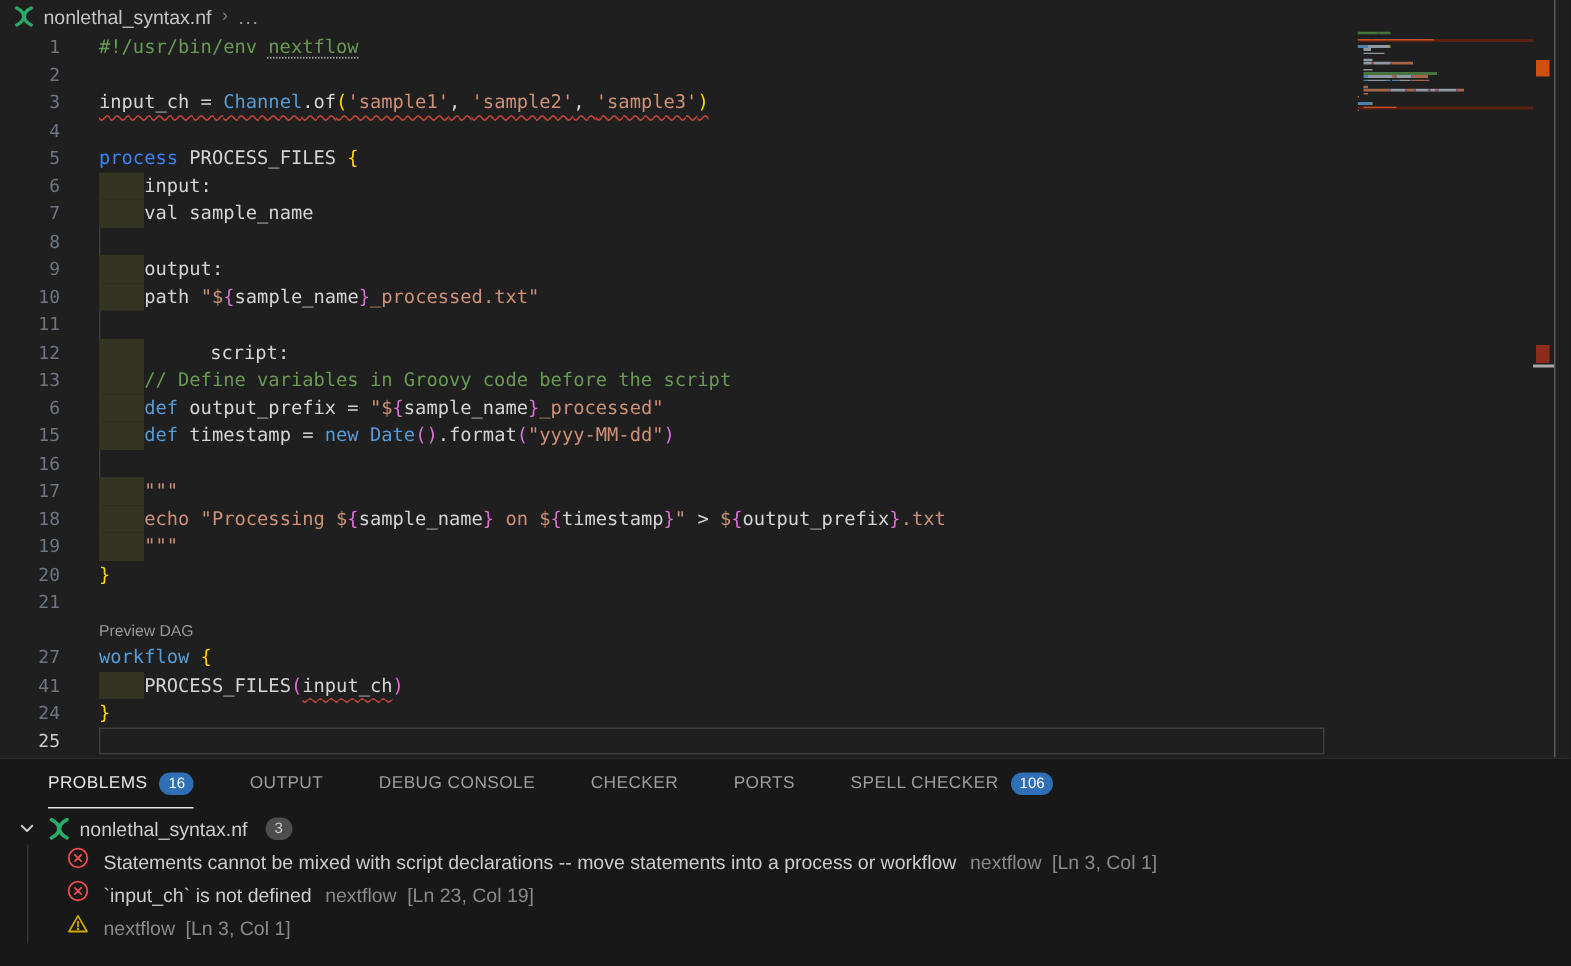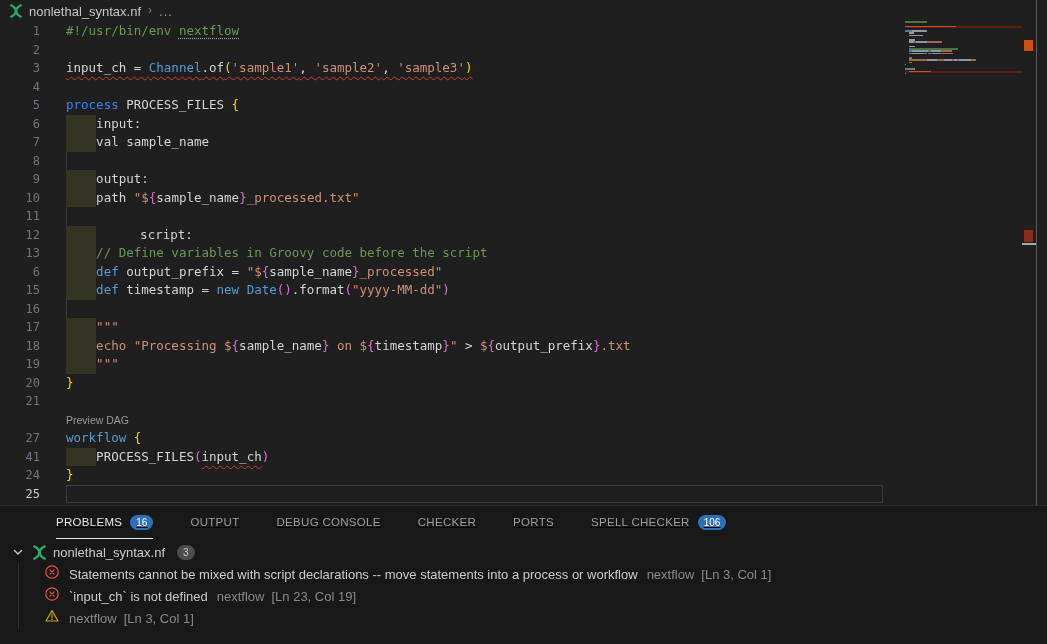--- a/index.html
+++ b/index.html
@@ -38,21 +38,21 @@
   .mm-err { background:#5c2011; }
   #ruler { position:absolute; left:1022px; top:0; width:14px; height:505px; }
   .rm-err-1 { position:absolute; left:2px; top:40px; width:9px; height:11px; background:#d1500f; }
   .rm-err-2 { position:absolute; left:2px; top:230px; width:9px; height:12px; background:#8e2c1b; }
   .rm-cursor { position:absolute; left:0; top:243px; width:14px; height:2px; background:#a9a9a9; }
   #editor-edge { position:absolute; left:1036px; top:0; width:1px; height:505px; background:#5b5b5b; }
 
   
   #panel { position:absolute; left:0; top:505px; width:1047px; height:139px;
     background:#181818; border-top:1px solid #2b2b2b; }
-  #panel-tabs { display:flex; align-items:center; gap:37px; height:33px; padding-left:56px;text-decoration:underline; }
+  #panel-tabs { display:flex; align-items:center; gap:37px; height:33px; padding-left:32px; }
   .ptab { display:flex; align-items:center; height:33px; color:#9d9d9d; font-size:11.5px;
     letter-spacing:.3px; cursor:pointer; border-bottom:1px solid transparent; }
   .ptab.active { color:#e7e7e7; border-bottom:1px solid #e7e7e7; }
   .badge { margin-left:8px; background:#2e6fb6; color:#ffffff; font-size:10px;
     border-radius:9px; padding:2px 6px; line-height:11px; letter-spacing:0; }
   #file-row { display:flex; align-items:center; height:22px; padding-left:10px; margin-top:2px; }
   #file-row .fname { color:#cccccc; font-size:13px; margin-left:6px; }
   .count-badge { margin-left:12px; background:#4d4d4d; color:#cccccc; font-size:10px;
     border-radius:9px; padding:2px 6px; line-height:11px; }
   #problem-rows { position:relative; }

